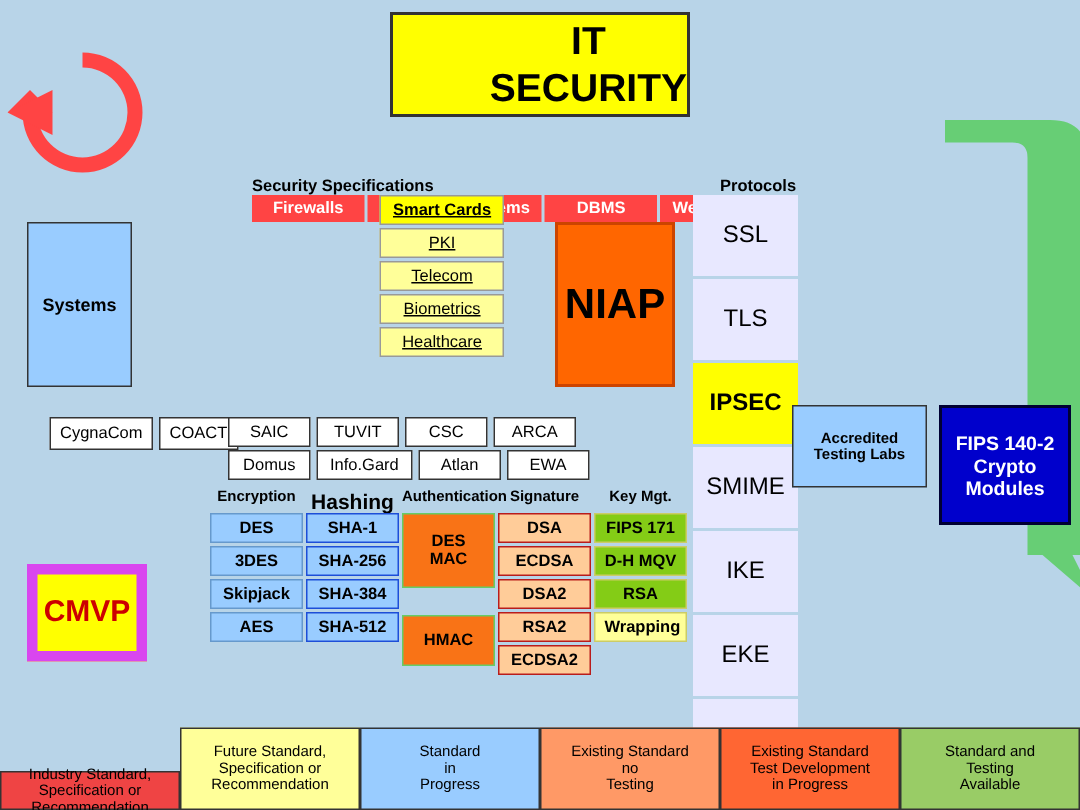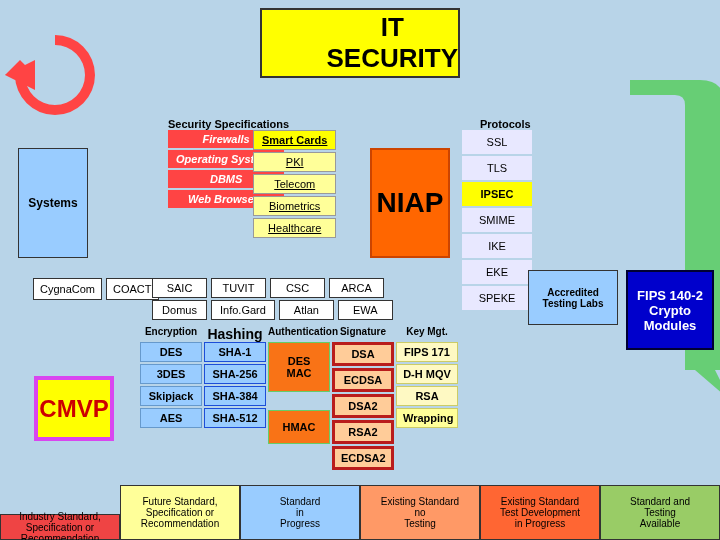--- a/index.html
+++ b/index.html
@@ -73,23 +73,21 @@
       font-weight: bold;
       font-size: 12px;
     }
 
     
     .spec-col {
       position: absolute;
       top: 130px;
       left: 168px;
       display: flex;
-      flex-direction: column;
       gap: 2px;
-      font-style: italic;
     }
 
     .spec-item {
       background: #ff4444;
       color: white;
       padding: 3px 8px;
       text-align: center;
       font-weight: bold;
       font-size: 11px;
       min-width: 75px;
@@ -140,23 +138,23 @@
     .proto-col {
       position: absolute;
       top: 130px;
       left: 462px;
       display: flex;
       flex-direction: column;
       gap: 2px;
     }
 
     .proto-item {
-      padding: 6px 8px;
-      text-align: center;
-      font-size: 11px;
+      padding: 18px 8px;
+      text-align: center;
+      font-size: 16px;
       min-width: 70px;
     }
     .proto-item.plain { background: #e8e8ff; }
     .proto-item.yellow { background: #ffff00; font-weight: bold; }
 
     
     .company-row {
       position: absolute;
       top: 278px;
       left: 33px;
@@ -266,56 +264,55 @@
       text-align: center;
       font-size: 11px;
       width: 62px;
       font-weight: bold;
     }
 
     
     .sig-col { display: flex; flex-direction: column; gap: 2px; }
     .sig-item {
       background: #ffcc99;
-      border: 3px solid #b91c1c;
+      border: 1px solid #b91c1c;
       padding: 3px 6px;
       text-align: center;
       font-size: 11px;
       width: 62px;
       font-weight: bold;
     }
 
     
     .key-col { display: flex; flex-direction: column; gap: 2px; }
     .key-item {
-      background: #fef9c3;
+      background: #84cc16;
       border: 1px solid #cccc66;
       padding: 3px 6px;
       text-align: center;
       font-size: 11px;
       width: 62px;
       font-weight: bold;
     }
 
     
     .cmvp-box {
       position: absolute;
       top: 376px;
       left: 18px;
       width: 80px;
       height: 65px;
       background: #ffff00;
-      border: 4px solid #d946ef;
-      display: flex;
-      align-items: center;
-      justify-content: center;
-      font-size: 24px;
+      border: 7px solid #d946ef;
+      display: flex;
+      align-items: center;
+      justify-content: center;
+      font-size: 20px;
       font-weight: bold;
       color: #cc0000;
-      margin-left: 16px;
     }
 
     
     .legend-row {
       position: absolute;
       bottom: 0;
       left: 0;
       right: 0;
       display: flex;
       height: 55px;

